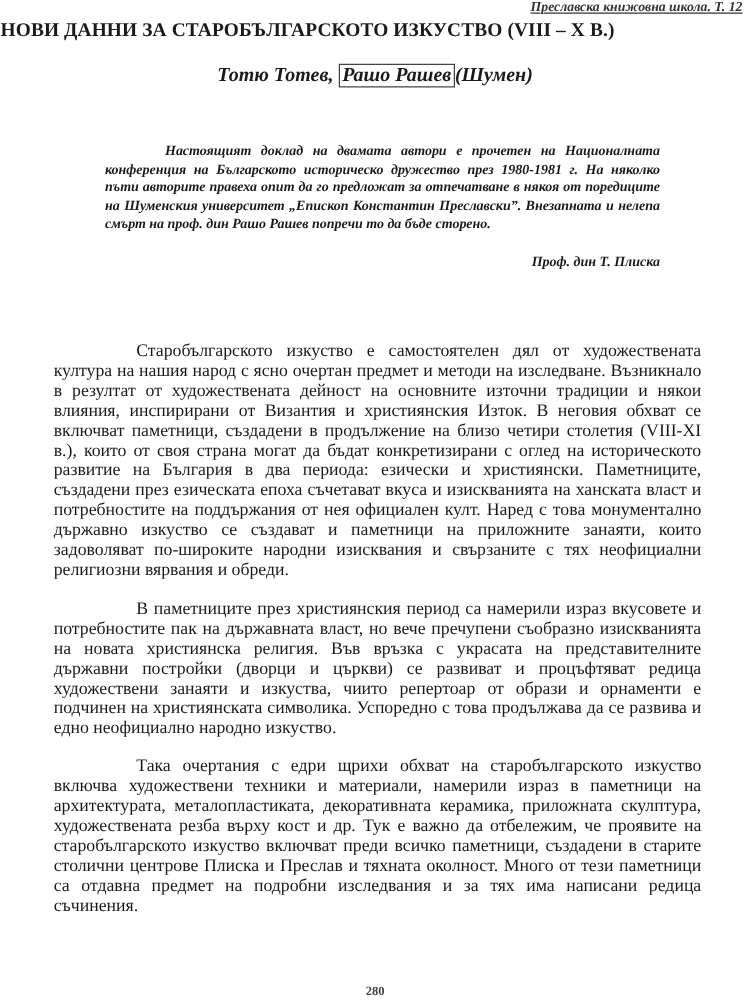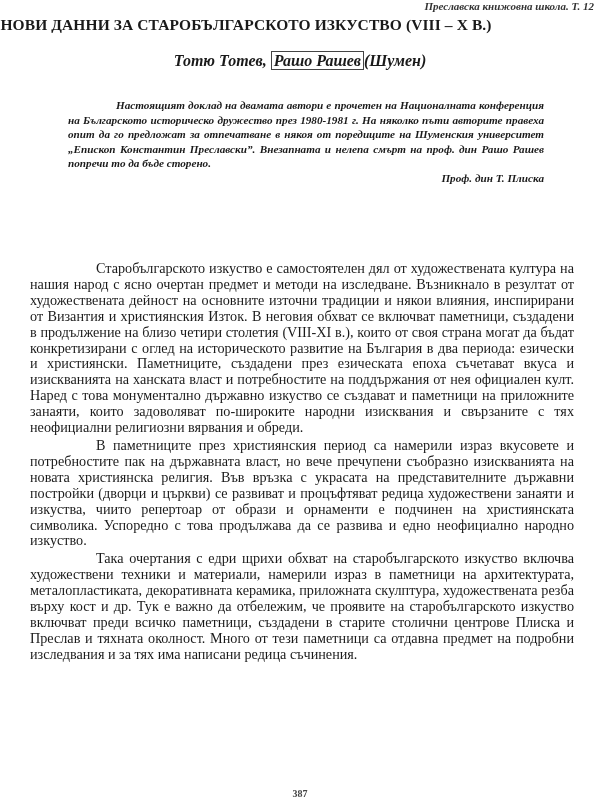--- a/index.html
+++ b/index.html
@@ -3,45 +3,45 @@
 <meta charset="utf-8">
 <style>
   html, body { margin: 0; padding: 0; background: #ffffff; }
   body {
     width: 600px; height: 800px; overflow: hidden; position: relative;
     font-family: "Liberation Serif", "DejaVu Serif", serif; color: #1a1a1a;
   }
   .running-head {
     position: absolute; top: 0px; right: 6px;
     font-size: 11px; font-style: italic; font-weight: bold;
-    color: #333;
+    text-decoration: underline; color: #333;
   }
   .title {
     position: absolute; top: 16px; left: 0; width: 492px; text-align: center;
     font-size: 15.5px; font-weight: bold; letter-spacing: 0.1px;
   }
   .authors {
     position: absolute; top: 52px; left: 0; width: 600px; text-align: center;
     font-size: 16px; font-weight: bold; font-style: italic;
   }
   .author-box { border: 1px solid #444; padding: 0 2px; }
   .abstract {
     position: absolute; top: 98px; left: 68px; width: 476px;
     font-size: 11.2px; font-weight: bold; font-style: italic; line-height: 14.6px;
     text-align: justify;
   }
-  .abstract p { margin: 0; text-indent: 48px; }
+  .abstract p { margin: 16px; text-indent: 48px; }
   .signature {
     text-align: right; margin-top: 2px; text-indent: 0 !important;
   }
   .body-text {
     position: absolute; top: 259px; left: 28px; width: 548px;
     font-size: 14.2px; line-height: 15.9px; text-align: justify;
   }
-  .body-text p { margin: 2px; text-indent: 66px; }
+  .body-text p { margin: 15px; text-indent: 66px; }
   .page-number {
     position: absolute; top: 788px; left: 0; width: 600px; text-align: center;
     font-size: 10px; font-weight: bold; color: #444;
   }
 </style>
 </head>
 <body>
 
 <div class="running-head">Преславска книжовна школа. Т. 12</div>
 
@@ -56,13 +56,13 @@
   <p>Настоящият доклад на двамата автори е прочетен на Националната конференция на Българското историческо дружество през 1980-1981 г. На няколко пъти авторите правеха опит да го предложат за отпечатване в някоя от поредиците на Шуменския университет „Епископ Константин Преславски”. Внезапната и нелепа смърт на проф. дин Рашо Рашев попречи то да бъде сторено.</p>
   <p class="signature">Проф. дин Т. Плиска</p>
 </div>
 
 <div class="body-text">
   <p>Старобългарското изкуство е самостоятелен дял от художествената култура на нашия народ с ясно очертан предмет и методи на изследване. Възникнало в резултат от художествената дейност на основните източни традиции и някои влияния, инспирирани от Византия и християнския Изток. В неговия обхват се включват паметници, създадени в продължение на близо четири столетия (VIII-XI в.), които от своя страна могат да бъдат конкретизирани с оглед на историческото развитие на България в два периода: езически и християнски. Паметниците, създадени през езическата епоха съчетават вкуса и изискванията на ханската власт и потребностите на поддържания от нея официален култ. Наред с това монументално държавно изкуство се създават и паметници на приложните занаяти, които задоволяват по-широките народни изисквания и свързаните с тях неофициални религиозни вярвания и обреди.</p>
   <p>В паметниците през християнския период са намерили израз вкусовете и потребностите пак на държавната власт, но вече пречупени съобразно изискванията на новата християнска религия. Във връзка с украсата на представителните държавни постройки (дворци и църкви) се развиват и процъфтяват редица художествени занаяти и изкуства, чиито репертоар от образи и орнаменти е подчинен на християнската символика. Успоредно с това продължава да се развива и едно неофициално народно изкуство.</p>
   <p>Така очертания с едри щрихи обхват на старобългарското изкуство включва художествени техники и материали, намерили израз в паметници на архитектурата, металопластиката, декоративната керамика, приложната скулптура, художествената резба върху кост и др. Тук е важно да отбележим, че проявите на старобългарското изкуство включват преди всичко паметници, създадени в старите столични центрове Плиска и Преслав и тяхната околност. Много от тези паметници са отдавна предмет на подробни изследвания и за тях има написани редица съчинения.</p>
 </div>
 
-<div class="page-number">387</div>
+<div class="page-number">280</div>
 
 </body></html>

